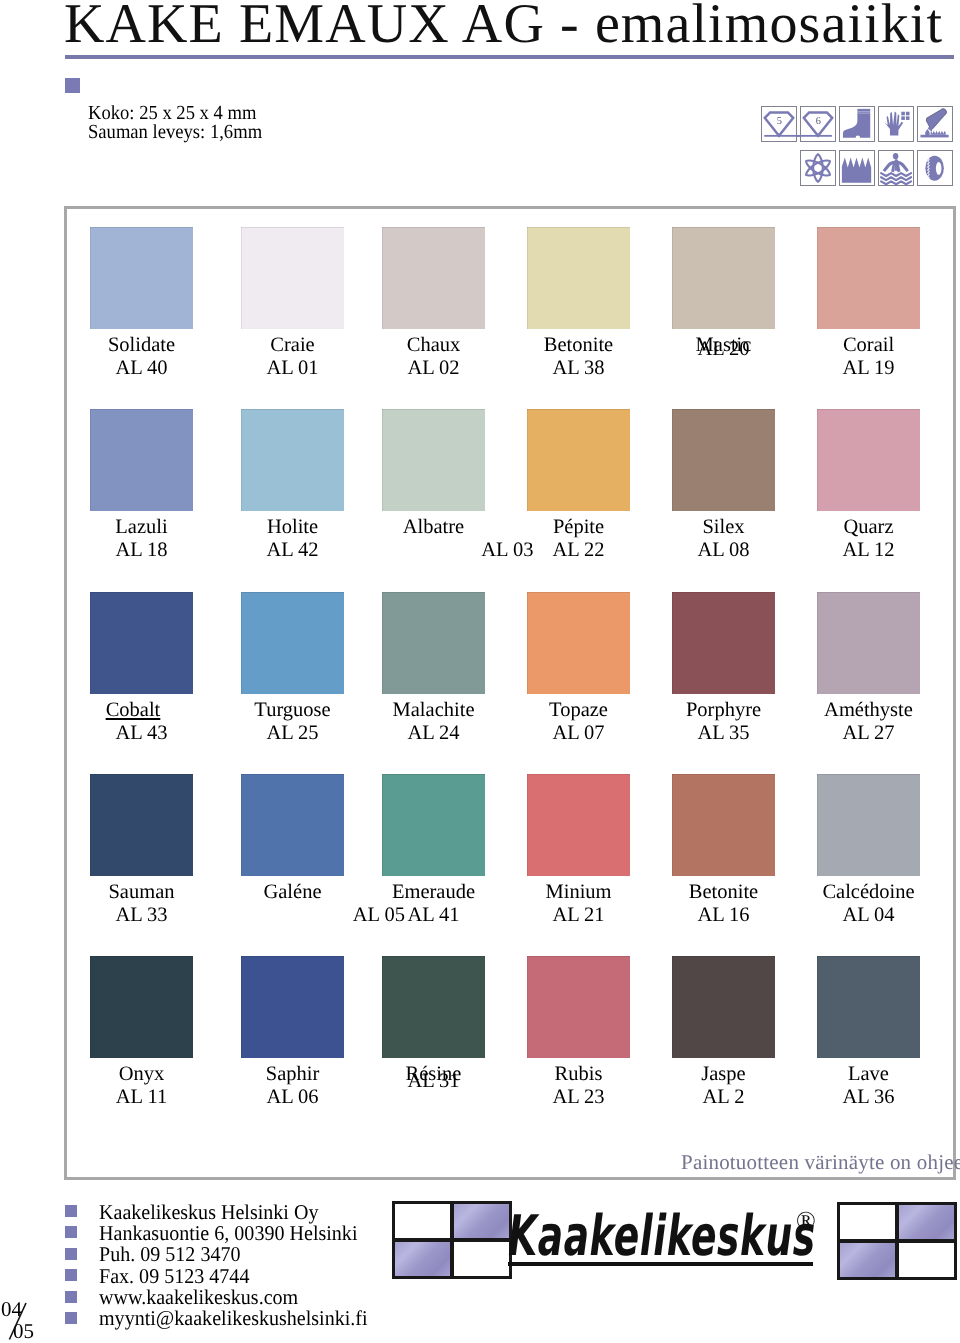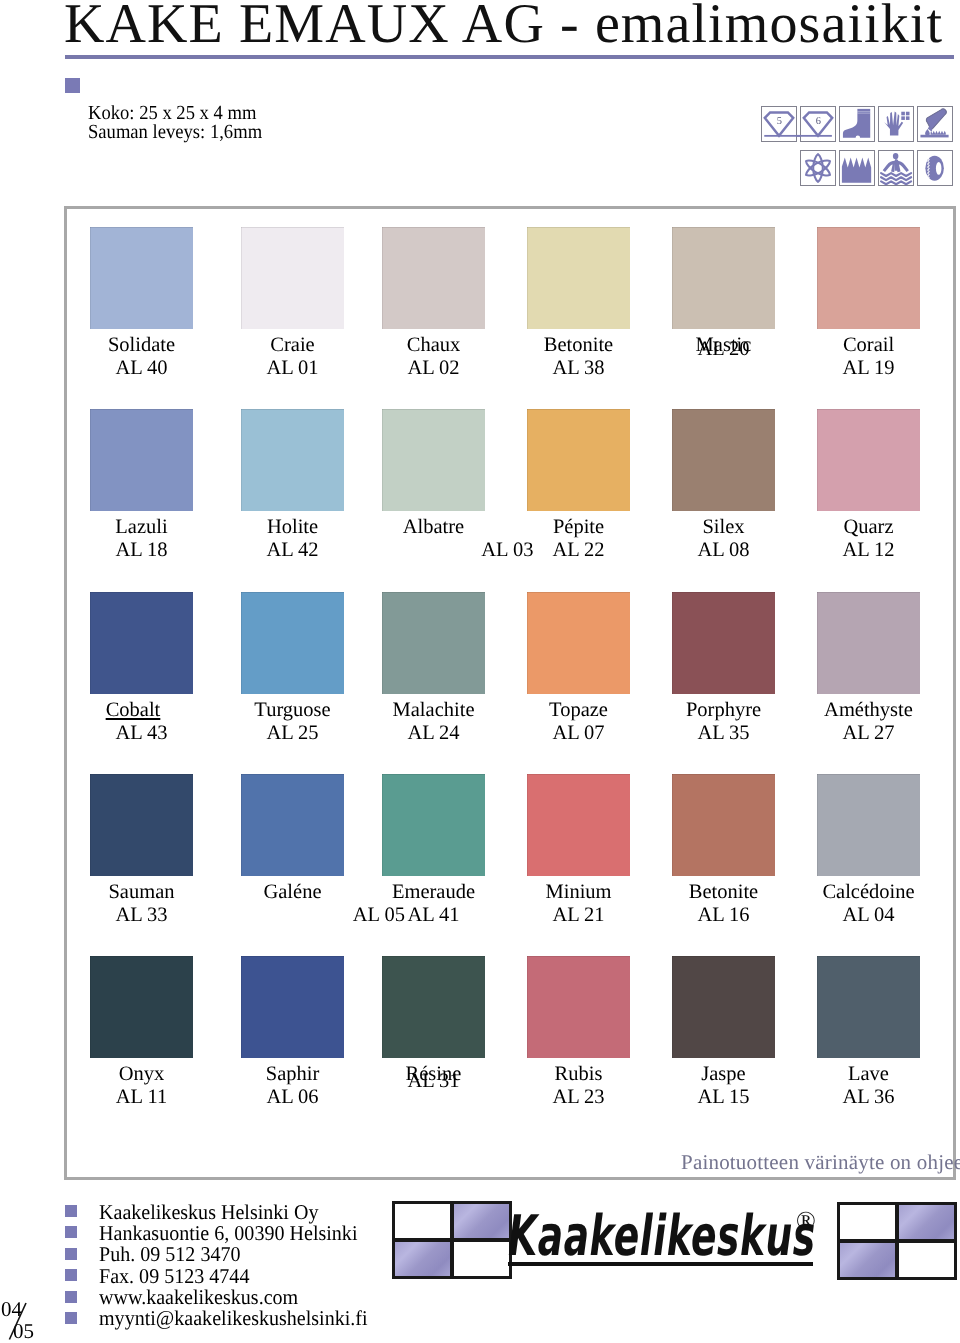--- a/index.html
+++ b/index.html
@@ -246,21 +246,21 @@
       <div class="sw-name" style="left: 192.5px; top: 1064px;">Saphir</div>
       <div class="sw-code" style="left: 192.5px; top: 1087px;">AL 06</div>
       <div class="sw-chip" style="left: 382px; top: 956px; background: rgb(61, 84, 79);"></div>
       <div class="sw-name" style="left: 333.5px; top: 1064px;">Résine</div>
       <div class="sw-code" style="left: 333.5px; top: 1071px;">AL 31</div>
       <div class="sw-chip" style="left: 527px; top: 956px; background: rgb(196, 107, 119);"></div>
       <div class="sw-name" style="left: 478.5px; top: 1064px;">Rubis</div>
       <div class="sw-code" style="left: 478.5px; top: 1087px;">AL 23</div>
       <div class="sw-chip" style="left: 672px; top: 956px; background: rgb(81, 71, 70);"></div>
       <div class="sw-name" style="left: 623.5px; top: 1064px;">Jaspe</div>
-      <div class="sw-code" style="left: 623.5px; top: 1087px;">AL 15</div>
+      <div class="sw-code" style="left: 623.5px; top: 1087px;">AL 2</div>
       <div class="sw-chip" style="left: 817px; top: 956px; background: rgb(80, 95, 107);"></div>
       <div class="sw-name" style="left: 768.5px; top: 1064px;">Lave</div>
       <div class="sw-code" style="left: 768.5px; top: 1087px;">AL 36</div>
     </div>
   <div class="disclaimer">Painotuotteen värinäyte on ohjeellinen.</div>
 
   <div class="foot-list" id="foot-list">
       <div class="foot-row">
         <span class="foot-sq"></span>
         <span class="foot-text">Kaakelikeskus Helsinki Oy</span>

